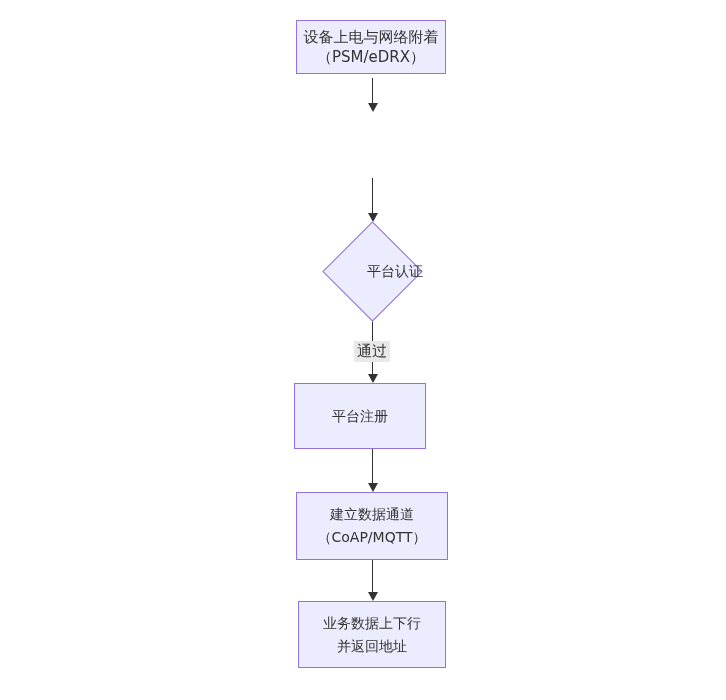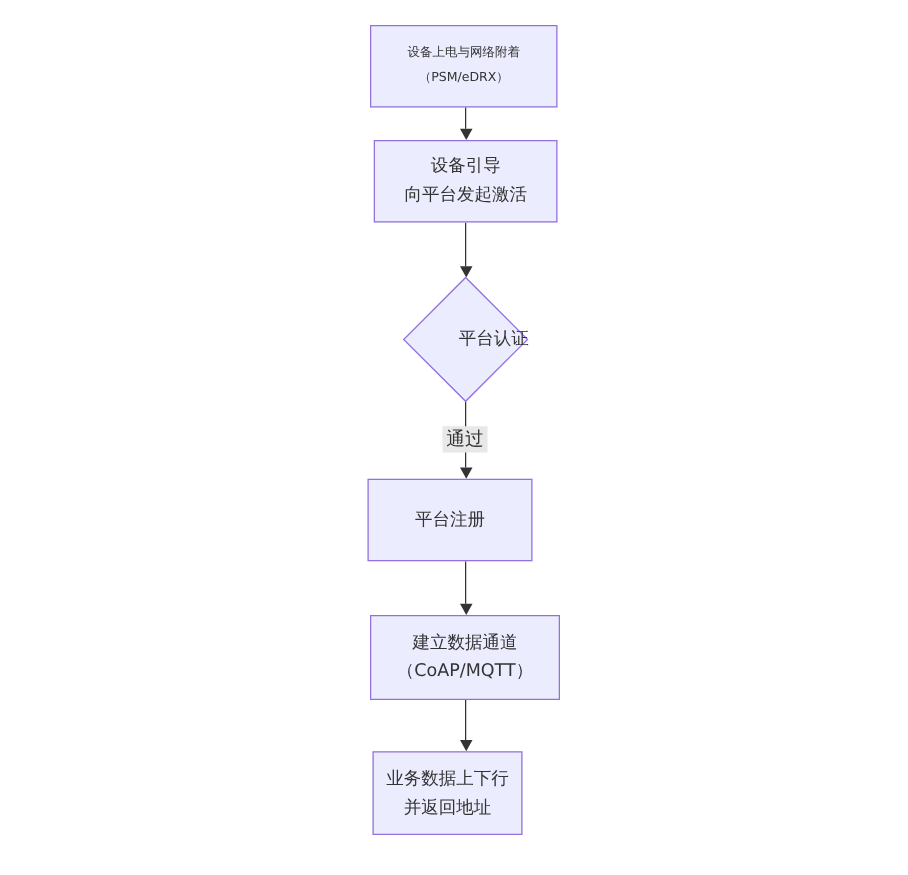--- a/index.html
+++ b/index.html
@@ -19,25 +19,25 @@
     border: 1px solid #9370DB;
     display: flex;
     flex-direction: column;
     align-items: center;
     justify-content: center;
     text-align: center;
     font-size: 14px;
     line-height: 23px;
     color: #333333;
   }
-  .node-1 { left: 296px; top: 20px;  width: 150px; height: 66px; font-size: 10px; line-height: 20px; }
+  .node-1 { left: 296px; top: 20px;  width: 150px; height: 54px; font-size: 15px; line-height: 20px; }
   .node-2 { left: 299px; top: 112px; width: 147px; height: 66px; }
   .node-4 { left: 294px; top: 383px; width: 132px; height: 66px; }
   .node-5 { left: 296px; top: 492px; width: 152px; height: 68px; justify-content: center; }
-  .node-6 { left: 298px; top: 601px; width: 120px; height: 67px; }
+  .node-6 { left: 298px; top: 601px; width: 148px; height: 67px; }
   .diamond-shape {
     position: absolute;
     left: 337px; top: 236px;
     width: 71px; height: 71px;
     box-sizing: border-box;
     background: #ECECFF;
     border: 1px solid #9370DB;
     transform: rotate(45deg);
   }
   .diamond-label {
@@ -104,24 +104,20 @@
   <div class="arrow-head h4"></div>
 
   <div class="edge-line l5"></div>
   <div class="arrow-head h5"></div>
 
   <div class="node node-1">
     <span>设备上电与网络附着</span>
     <span>（PSM/eDRX）</span>
   </div>
 
-  <div class="node node-2">
-    <span>设备引导</span>
-    <span>向平台发起激活</span>
-  </div>
 
   <div class="diamond-shape"></div>
   <div class="diamond-label">平台认证</div>
 
   <div class="node node-4">
     <span>平台注册</span>
   </div>
 
   <div class="node node-5">
     <span>建立数据通道</span>

